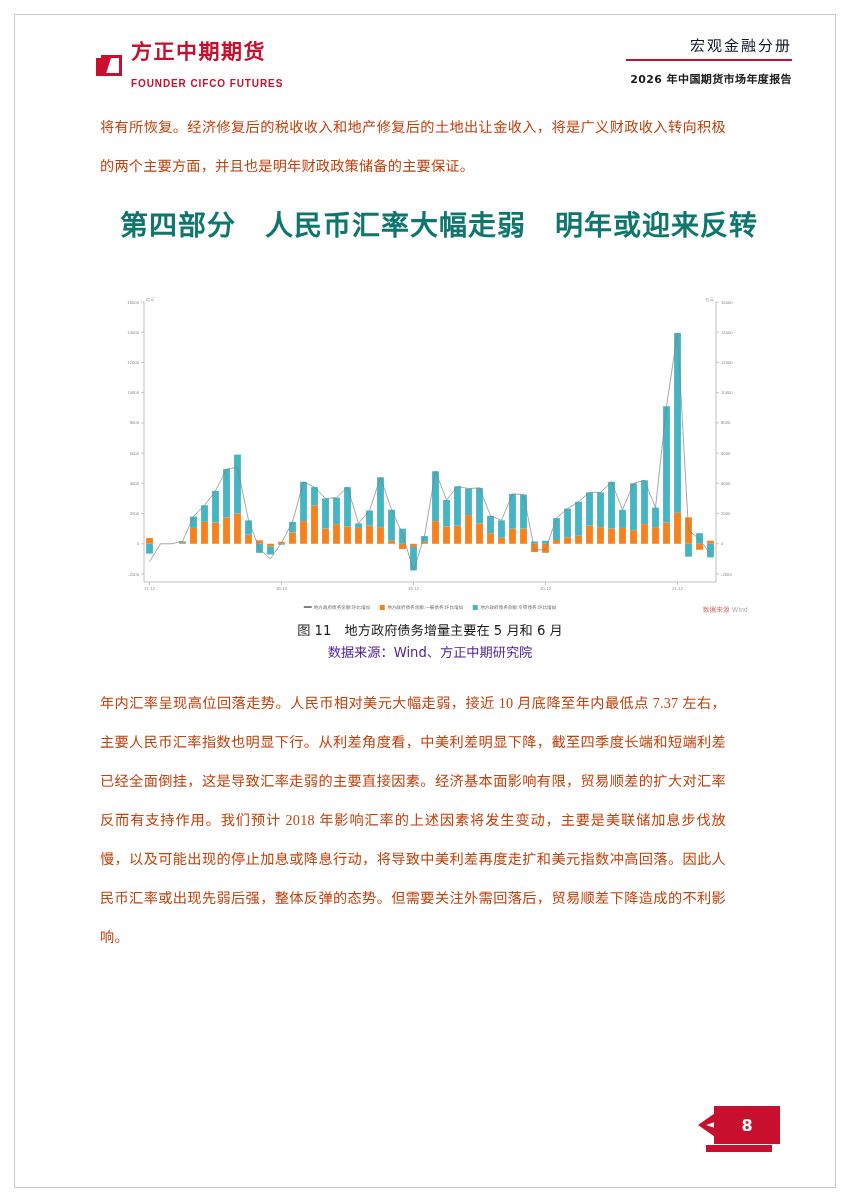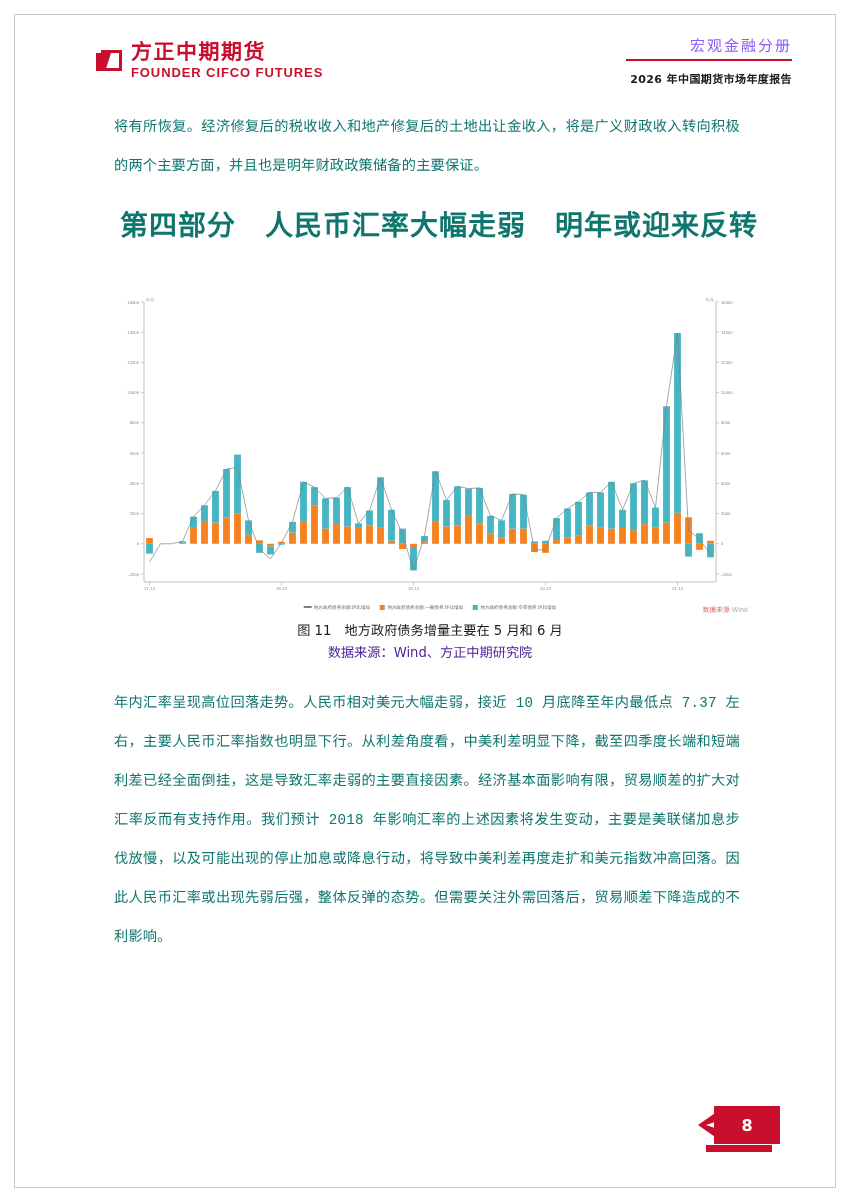--- a/index.html
+++ b/index.html
@@ -36,52 +36,52 @@
     position:absolute; left:0px; top:6px; width:15px; height:18px;
     background:#c8102e;
     clip-path: polygon(0 0, 100% 0, 62% 100%, 0 100%);
   }
   .logo-text { display:flex; flex-direction:column; line-height:1; }
   .logo-cn {
     font-size:21px; font-weight:bold; color:#c8102e; letter-spacing:1.5px;
     font-family:"DejaVu Sans","Liberation Sans",sans-serif;
   }
   .logo-en {
-    font-size:13px; font-weight:bold; color:#c8102e;
-    letter-spacing:0.9px; margin-top:3px;
+    font-size:10px; font-weight:bold; color:#c8102e;
+    letter-spacing:0.9px; margin-top:16px;
   }
 
   .header-right { position:absolute; right:74px; top:34px; text-align:right; }
   .header-vol {
-    font-size:15px; color:#8b5cf6; letter-spacing:2px;
+    font-size:15px; color:#0f172a; letter-spacing:2px;
     font-family:"DejaVu Sans","Liberation Sans",sans-serif;
     font-weight:500;
   }
   .header-rule {
     margin-top:4px; height:2px; background:#c8102e; width:166px; margin-left:auto;
   }
   .header-sub {
     margin-top:9px; font-size:11px; font-weight:bold; color:#1a1a1a;
     letter-spacing:0.4px;
     font-family:"DejaVu Sans","Liberation Sans",sans-serif;
   }
 
   
   .content { position:absolute; left:0; top:0; width:850px; }
 
   p.body-par {
     position:absolute;
-    left:114px; width:626px;
+    left:100px; width:626px;
     margin:0;
     font-size:14.2px;
     line-height:39px;
-    color:#0f766e;
+    color:#c2410c;
     text-align:justify;
     text-justify:inter-ideograph;
-    font-family:Liberation Mono, monospace;
+    font-family:Liberation Serif, serif;
     letter-spacing:0.2px;
   }
 
   .section-title {
     position:absolute; left:120px; top:203px;
     font-size:28px; font-weight:bold; color:#0f766e;
     letter-spacing:1px;
     font-family:"DejaVu Sans","Liberation Sans",sans-serif;
     white-space:nowrap;
   }

